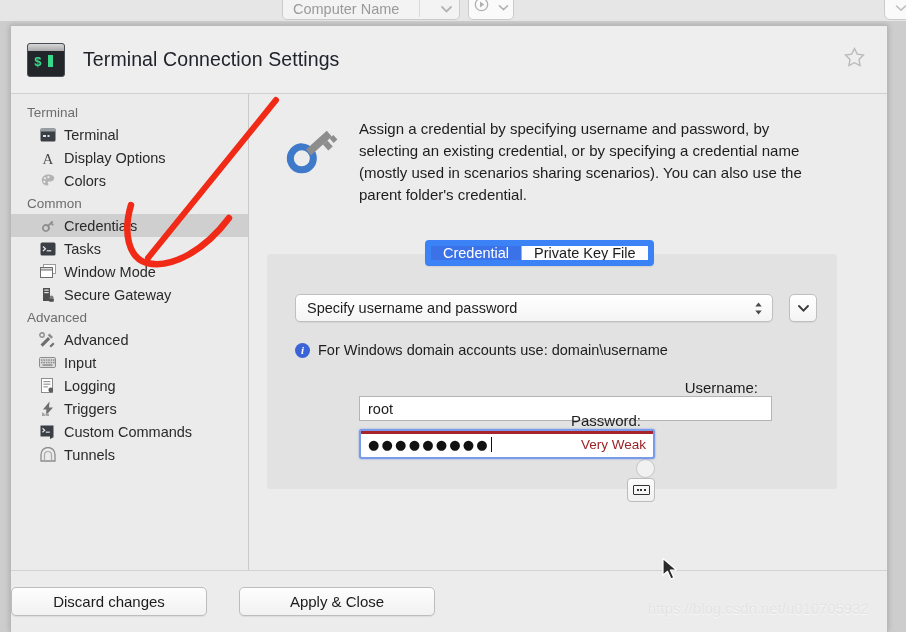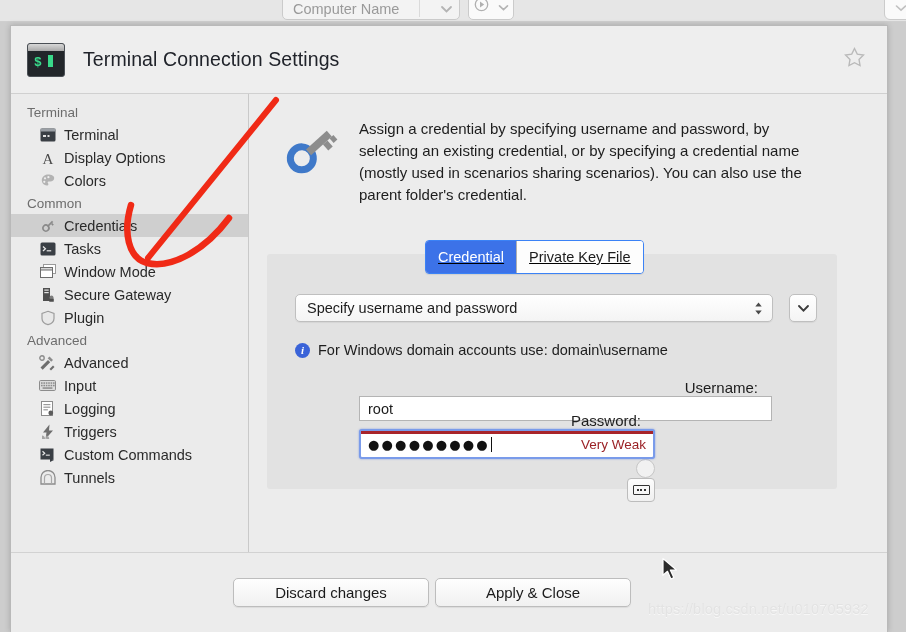--- a/index.html
+++ b/index.html
@@ -122,25 +122,24 @@
   }
 
   .card {
     position: absolute; left: 18px; top: 160px;
     width: 570px; height: 235px;
     background: #e2e2e2;
     border-radius: 3px;
   }
   .tabs {
     position: absolute; left: 158px; top: -14px;
-    display: flex; height: 34px;
+    display: flex; height: 26px;
     border-radius: 4px; overflow: hidden;
-    border: 1px solid #3b82f6;
+    border: 6px solid #3b82f6;
     box-shadow: 0 1px 1px rgba(0,0,0,.08);
-    text-decoration: underline;
   }
   .tab {
     display: flex; align-items: center; justify-content: center;
     font-size: 14.5px; padding: 0 12px; background: #fdfdfd; color: #1c1c1c;
   }
   .tab.active { background: #3c72e8; color: #fff; }
   .tab + .tab { border-left: 1px solid #b0b0b0; }
 
   .select-row {
     position: absolute; left: 28px; top: 40px;
@@ -223,25 +222,25 @@
     display: flex; align-items: center; justify-content: center;
   }
   .kb-inner {
     width: 17px; height: 10px; border: 1px solid #333; border-radius: 1px;
     display: flex; align-items: center; justify-content: center; gap: 1.5px;
   }
   .kb-inner i { width: 2px; height: 2px; background: #333; display: block; }
 
   
   .footer {
-    height: 80px; flex: none;
+    height: 62px; flex: none;
     border-top: 1px solid #d2d2d2;
     background: #ececec;
-    display: flex; align-items: center; justify-content: center;
-    gap: 6px; padding-right: 34px;
+    display: flex; align-items: center; justify-content: flex-start;
+    gap: 32px; padding-right: 34px;
   }
   .btn {
     height: 29px; min-width: 196px;
     background: linear-gradient(#fefefe,#f1f1f1);
     border: 1px solid #bdbdbd; border-radius: 5px;
     font-size: 15px; color: #1b1b1b;
     display: flex; align-items: center; justify-content: center;
     box-shadow: 0 1px 1px rgba(0,0,0,.07);
   }
 
@@ -384,28 +383,20 @@
             <svg width="16" height="16" viewBox="0 0 16 16">
                 <rect x="3" y="1" width="7" height="13" fill="#4e4e4e"></rect>
                 <rect x="4.3" y="2.5" width="4.4" height="1.2" fill="#e4e4e4"></rect>
                 <rect x="4.3" y="5" width="4.4" height="1.2" fill="#e4e4e4"></rect>
                 <path d="M9.5 10.5a2 2 0 0 1 4 0v1.3h-4z" fill="#7d7d7d"></path>
                 <rect x="9.2" y="11.5" width="4.6" height="3.3" rx="0.6" fill="#4e4e4e"></rect>
               </svg>
           </span>
           <span>Secure Gateway</span>
         </div>
-        <div class="side-item">
-          <span class="side-ico">
-            <svg width="16" height="16" viewBox="0 0 16 16">
-                <path d="M8 1.3l6 2.2v5c0 3.2-2.6 5.2-6 6.2-3.4-1-6-3-6-6.2v-5z" fill="#e8e8e8" stroke="#9d9d9d" stroke-width="1.2"></path>
-              </svg>
-          </span>
-          <span>Plugin</span>
-        </div>
 
         <div class="side-group">Advanced</div>
         <div class="side-item">
           <span class="side-ico">
             <svg width="17" height="16" viewBox="0 0 17 16">
                 <path d="M1.5 12.5L9 5l2.2 2.2-7.5 7.5z" fill="#6e6e6e"></path>
                 <path d="M10.5 1.5l3.5 3.5-1.8 1.8-3.5-3.5z" fill="#8c8c8c"></path>
                 <path d="M14 10.5l-3.5 3.5 1.5 1.5 3.5-3.5z" fill="#6e6e6e"></path>
                 <circle cx="3" cy="3" r="2.2" fill="none" stroke="#8c8c8c" stroke-width="1.4"></circle>
               </svg>

